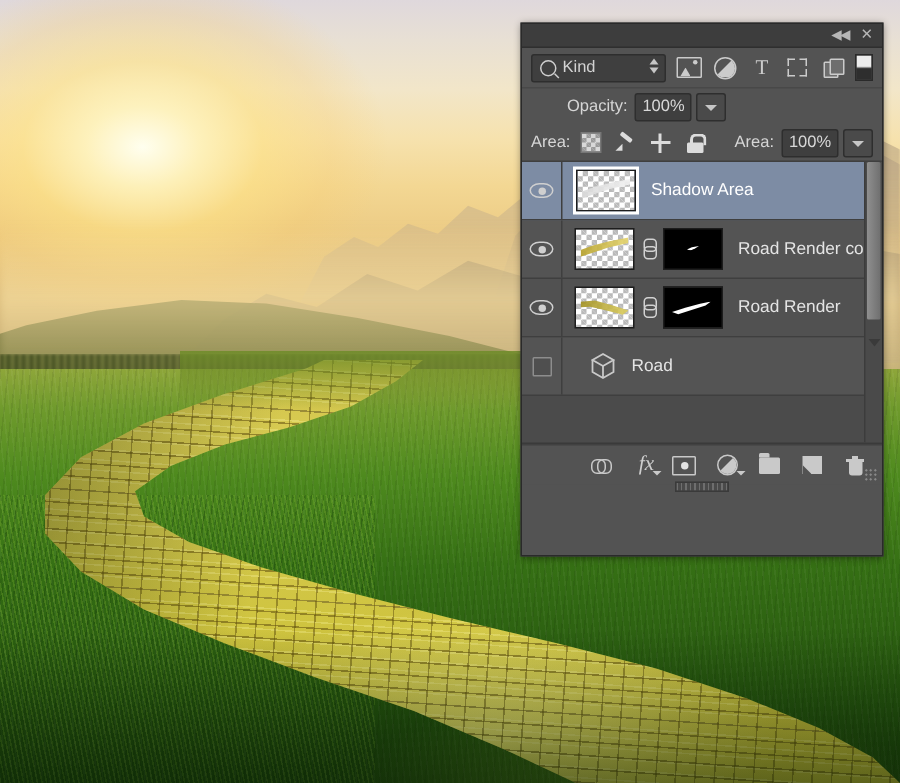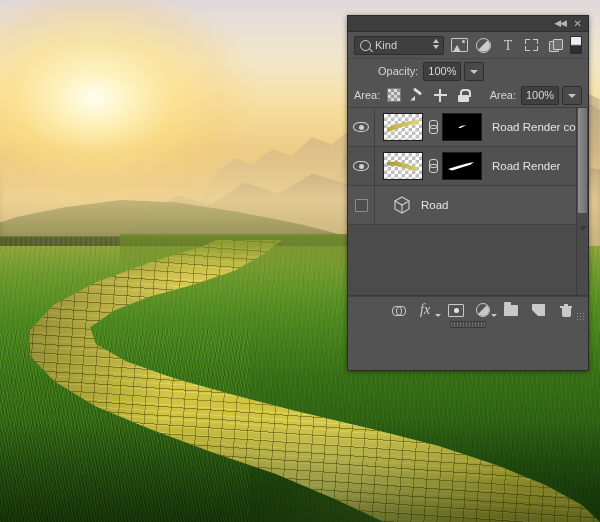--- a/index.html
+++ b/index.html
@@ -290,21 +290,21 @@
   .vscroll{position:absolute;right:0;top:0;width:11px;height:187px;background:#4a4a4a;
     border-left:1px solid #3c3c3c;}
   .vthumb{position:absolute;left:1px;top:0;width:9px;height:105px;
     background:linear-gradient(90deg,#8f8f8f,#6f6f6f);border-radius:1px;}
   .vdown{position:absolute;left:2px;top:118px;width:0;height:0;
     border-left:4px solid transparent;border-right:4px solid transparent;border-top:5px solid #3a3a3a;}
 
   .panel-footer{height:26px;background:#535353;display:flex;align-items:center;
     justify-content:flex-end;position:relative;border-top:1px solid #414141;}
   .fbtns{display:flex;align-items:center;gap:12px;margin-right:12px;}
-  .fb{width:16px;height:16px;display:flex;align-items:center;justify-content:flex-start;position:relative;}
+  .fb{width:16px;height:16px;display:flex;align-items:center;justify-content:flex-end;position:relative;}
   .fb-link{width:14px;height:9px;position:relative;}
   .fb-link b{position:absolute;top:0;width:8px;height:8px;border:1.4px solid #c9c9c9;border-radius:4px;}
   .fb-link b:nth-child(1){left:0;}
   .fb-link b:nth-child(2){right:0;}
   .fb-fx{font-family:"Liberation Serif","DejaVu Serif",serif;font-style:italic;
     color:#cfcfcf;font-size:14px;line-height:14px;}
   .fb-caret{position:absolute;right:-5px;bottom:1px;width:0;height:0;
     border-left:3px solid transparent;border-right:3px solid transparent;border-top:3px solid #c9c9c9;}
   .fb-mask{width:14px;height:11px;border:1.4px solid #c9c9c9;border-radius:1px;
     display:flex;align-items:center;justify-content:center;}
@@ -426,20 +426,29 @@
             <span class="lk-lock"></span>
           </span>
       </span>
       <span class="fill-label">Area:</span>
       <span class="num-box">100%</span>
       <span class="dd-btn"></span>
     </div>
 
     <div class="layers-list">
 
+      <div class="layer selected">
+        <span class="eye-cell">
+          <span class="eye"></span>
+        </span>
+        <span class="thumb sel-frame">
+          <span class="streak"></span>
+        </span>
+        <span class="layer-name">Shadow Area</span>
+      </div>
 
       <div class="layer">
         <span class="eye-cell">
           <span class="eye"></span>
         </span>
         <span class="thumb">
           <span class="streak gold"></span>
         </span>
         <span class="link-icon">
             <b></b>

